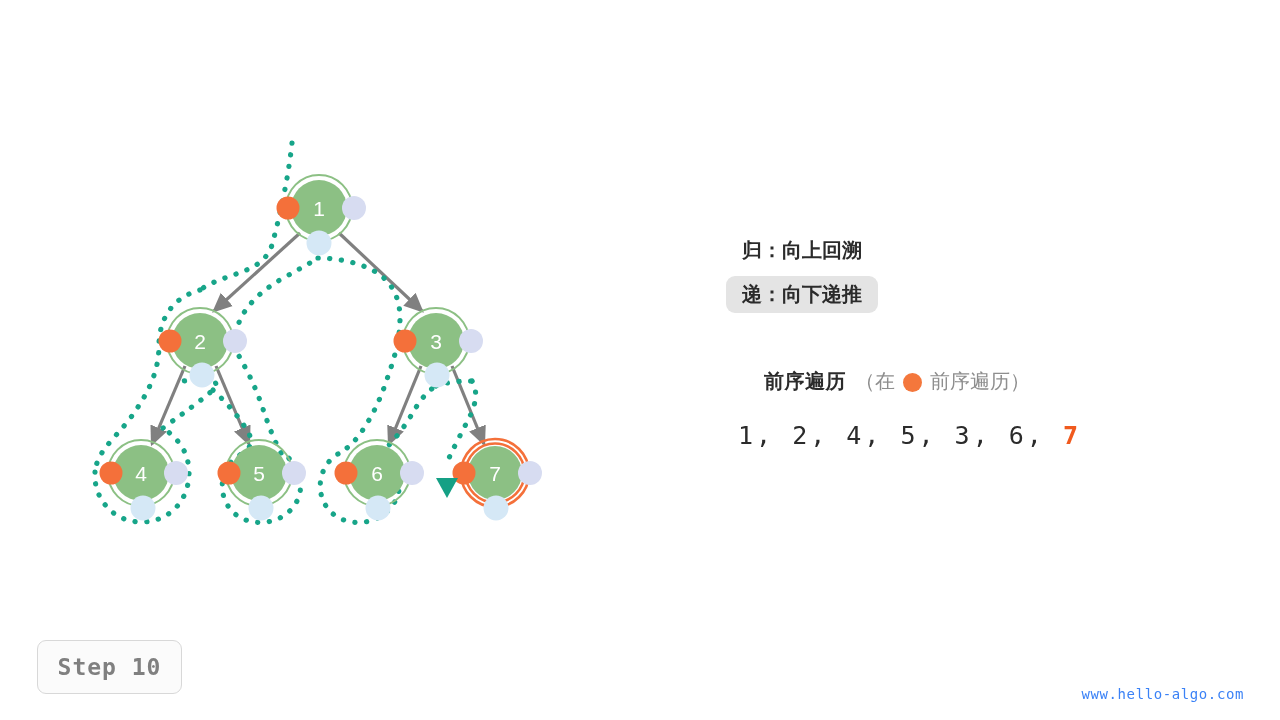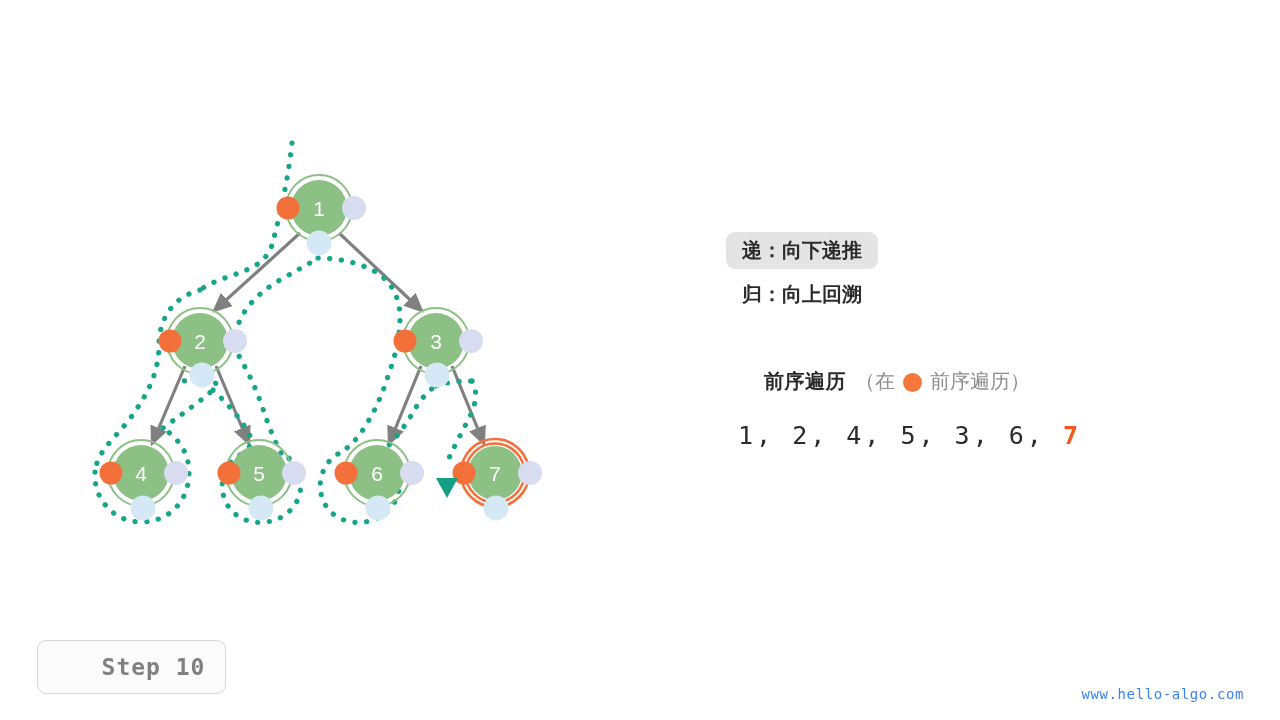--- a/index.html
+++ b/index.html
@@ -113,21 +113,20 @@
     border-radius: 9px;
     background: #fbfbfb;
     display: flex;
     align-items: center;
     justify-content: center;
     font-family: "DejaVu Sans Mono", "Liberation Mono", monospace;
     font-size: 23px;
     font-weight: bold;
     color: #808080;
     letter-spacing: 1px;
-    padding-left: 44px;
   }
 
   
   .watermark {
     position: absolute;
     right: 36px;
     bottom: 18px;
     font-family: "DejaVu Sans Mono", "Liberation Mono", monospace;
     font-size: 14px;
     color: #3b82f6;
@@ -267,24 +266,24 @@
       <circle cx="530" cy="473" r="12" fill="#d7dcf1"></circle>
       <circle cx="496" cy="508" r="12.5" fill="#d5e8f6"></circle>
       <text x="495" y="473" text-anchor="middle" dominant-baseline="central" font-family="Liberation Sans, sans-serif" font-size="21" fill="#ffffff">7</text>
     </g>
 
     <polygon points="436,478 458,478 447,498" fill="#15a085"></polygon>
   </svg>
 
   <div class="legend">
     <div class="legend-row">
-      <span class="hl lbl-bold">递：向下递推</span>
+      <span class="plain lbl-bold">归：向上回溯</span>
     </div>
     <div class="legend-row">
-      <span class="plain lbl-bold">归：向上回溯</span>
+      <span class="hl lbl-bold">递：向下递推</span>
     </div>
 
     <div class="legend-gap"></div>
 
     <div class="trav-title">
       <span class="t-main">前序遍历</span>
       <span class="t-sub">（在</span>
       <span class="trav-dot"></span>
       <span class="t-sub" style="margin-left:0">前序遍历）</span>
     </div>

